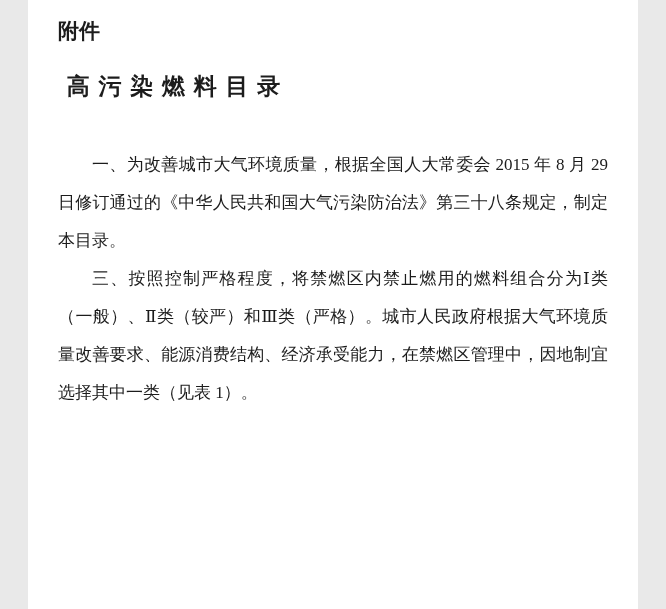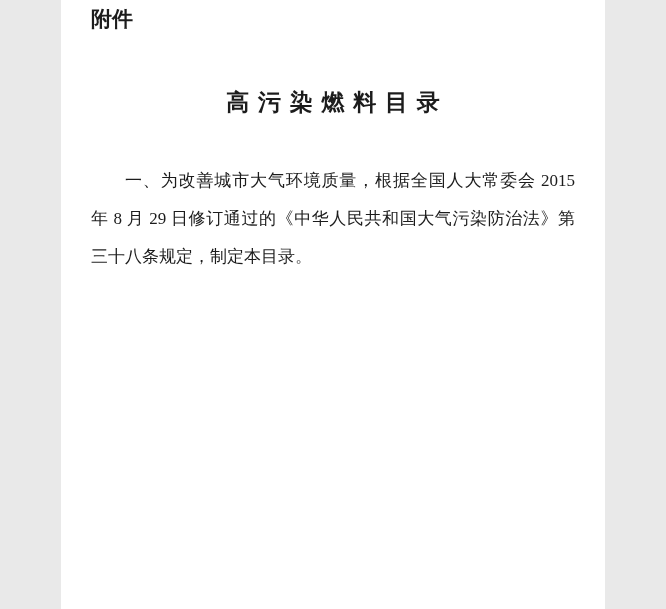--- a/index.html
+++ b/index.html
@@ -2,45 +2,45 @@
 <html><head>
 <meta charset="utf-8">
 <style>
   html, body {
     margin: 0;
     padding: 0;
     background: #e9e9e9;
   }
   .page {
     position: relative;
-    width: 544px;
+    width: 610px;
     height: 609px;
     margin: 0 auto;
     background: #ffffff;
     color: #1c1c1c;
     box-sizing: border-box;
-    padding: 4px 30px 0 30px;
+    padding: 16px 30px 0 30px;
     overflow: hidden;
   }
   .attachment-label {
     font-family: "Liberation Sans", "DejaVu Sans", sans-serif;
     font-weight: bold;
     font-size: 21px;
     line-height: 30px;
     text-align: left;
   }
   .doc-title {
     font-family: "Liberation Sans", "DejaVu Sans", sans-serif;
     font-weight: bold;
     font-size: 23px;
     line-height: 32px;
-    text-align: center;
+    text-align: left;
     letter-spacing: 0.38em;
     text-indent: 0.38em; 
-    margin: 52px 0 0 0;
+    margin: 24px 0 0 0;
   }
   .doc-body {
     margin-top: 44px;
     font-family: "Liberation Serif", "DejaVu Serif", serif;
     font-size: 17px;
     line-height: 38px;
     text-align: justify;
   }
   .doc-body p {
     margin: 0;
@@ -52,15 +52,16 @@
 <body>
 
 <div class="page">
 
   <div class="attachment-label">附件</div>
 
   <h1 class="doc-title">高污染燃料目录</h1>
 
   <div class="doc-body">
     <p>一、为改善城市大气环境质量，根据全国人大常委会 2015 年 8 月 29 日修订通过的《中华人民共和国大气污染防治法》第三十八条规定，制定本目录。</p>
+    <p>三、按照控制严格程度，将禁燃区内禁止燃用的燃料组合分为Ⅰ类（一般）、Ⅱ类（较严）和Ⅲ类（严格）。城市人民政府根据大气环境质量改善要求、能源消费结构、经济承受能力，在禁燃区管理中，因地制宜选择其中一类（见表 1）。</p>
   </div>
 
 </div>
 
 </body></html>

